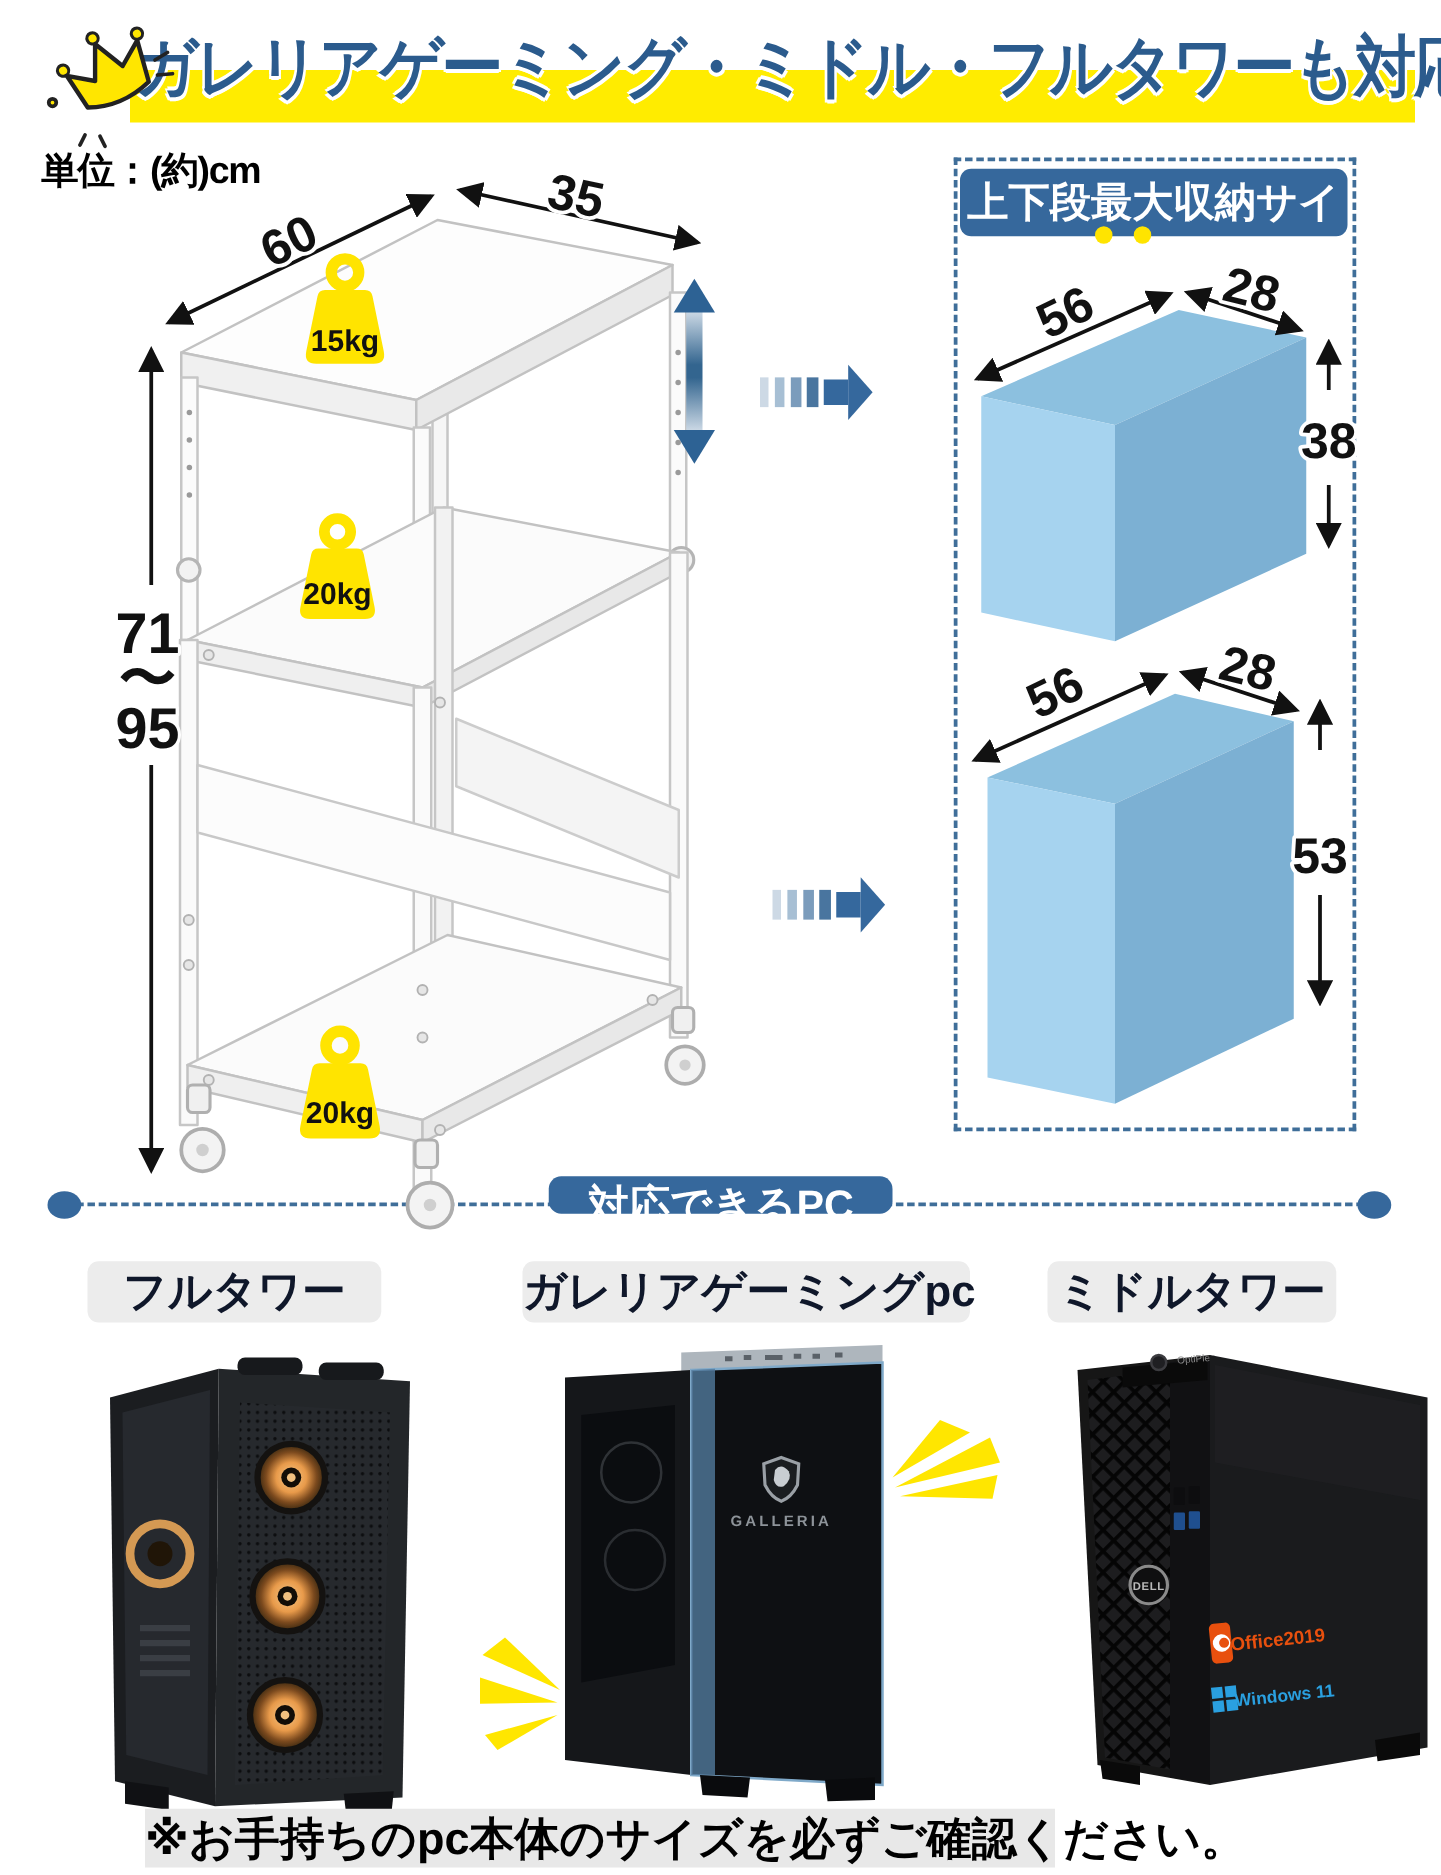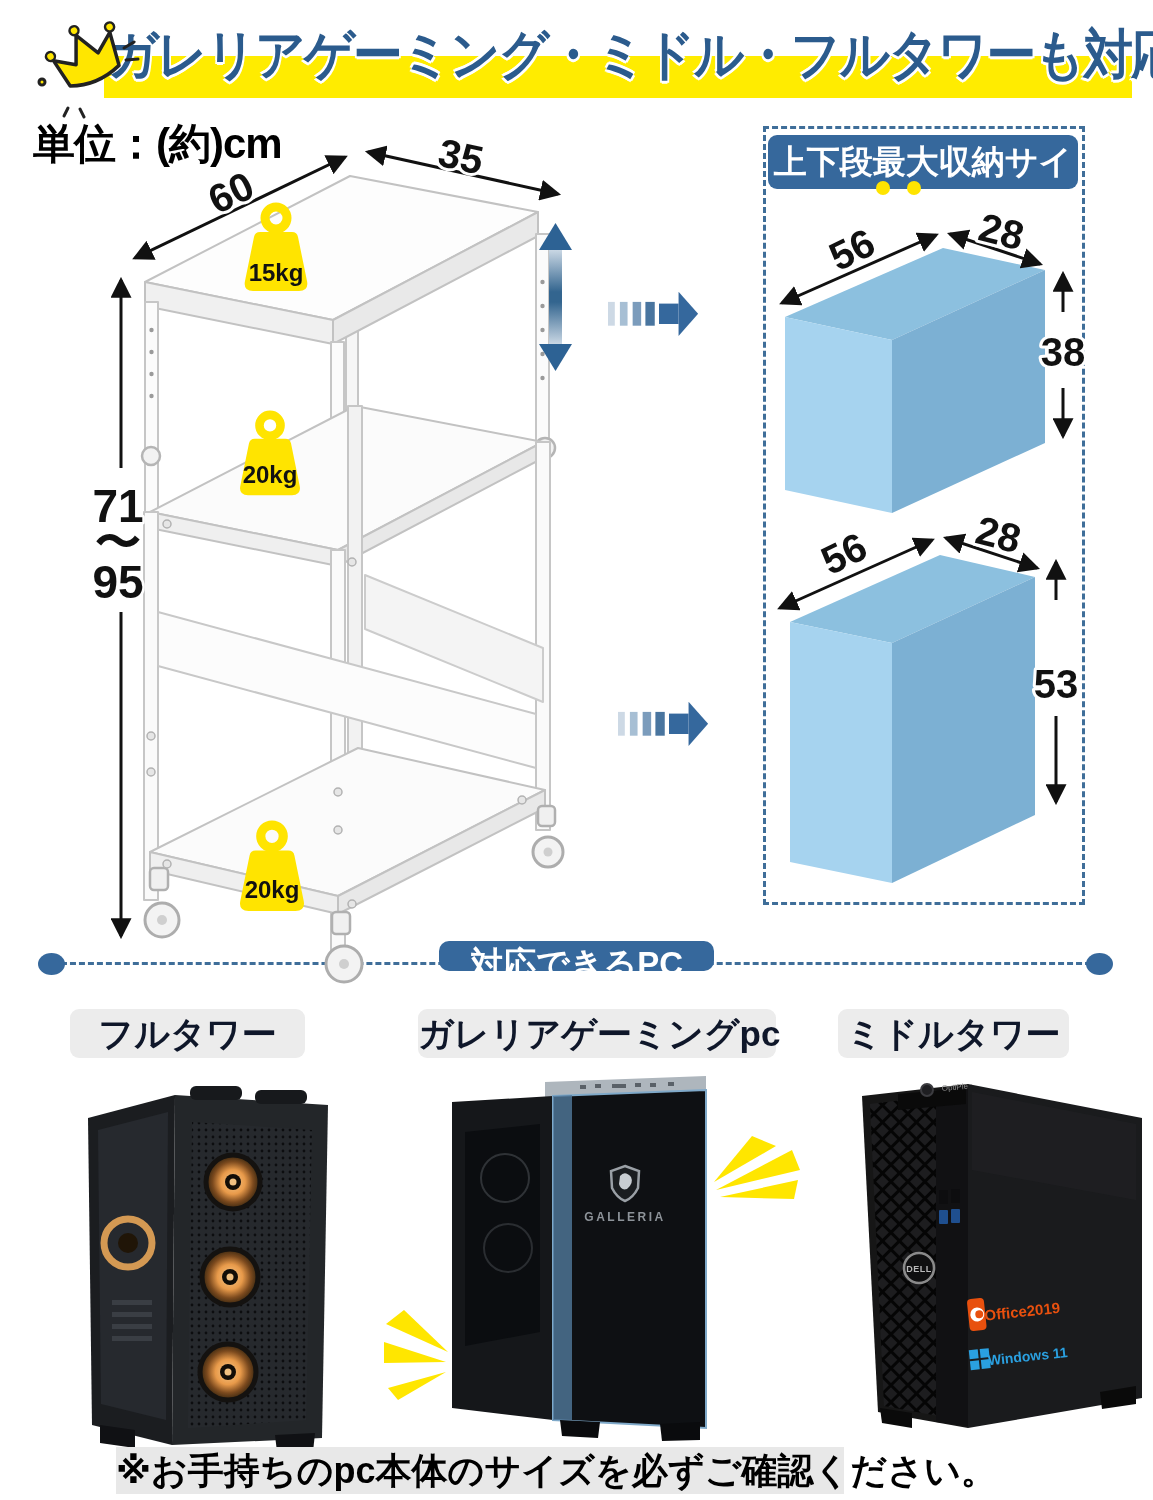--- a/index.html
+++ b/index.html
@@ -5,21 +5,21 @@
   html,body{margin:0;padding:0;background:#fff;}
   .page{position:relative;width:1153px;height:1500px;background:#fff;overflow:hidden;
         font-family:"Liberation Sans","DejaVu Sans",sans-serif;}
   .abs{position:absolute;}
   
   .header-band{left:104px;top:56px;width:1028px;height:42px;background:#ffec00;z-index:4;}
   .header-title{left:108px;top:12px;width:1045px;height:84px;line-height:84px;z-index:10;
     font-size:54px;font-weight:800;color:#2b5b8d;letter-spacing:-2px;white-space:nowrap;
     transform:scaleX(.92);transform-origin:left center;
     text-shadow:-2px -2px 0 #fff,2px -2px 0 #fff,-2px 2px 0 #fff,2px 2px 0 #fff,0 3px 0 #fff,0 -3px 0 #fff;}
-  .unit-label{left:33px;top:116px;font-size:42px;font-weight:700;color:#000;letter-spacing:-1px;z-index:10;}
+  .unit-label{left:33px;top:116px;font-size:30px;font-weight:700;color:#000;letter-spacing:-1px;z-index:10;}
   
   .storage-panel{left:763px;top:126px;width:322px;height:779px;border:3px dashed #3f6e99;box-sizing:border-box;z-index:3;}
   .panel-title{position:absolute;left:2px;top:6px;width:310px;height:54px;line-height:54px;background:#36689c;
     border-radius:9px;color:#fff;font-size:33px;font-weight:700;text-align:center;letter-spacing:0px;z-index:6;}
   .panel-dot{position:absolute;width:14px;height:14px;border-radius:50%;background:#ffe400;z-index:7;}
   
   .divider-line{left:52px;top:962px;width:1048px;border-top:3px dashed #3f6e99;z-index:3;}
   .divider-dot{top:953px;width:27px;height:22px;border-radius:50%;background:#36689c;z-index:4;}
   .divider-pill{left:439px;top:941px;width:275px;height:30px;line-height:46px;background:#36689c;border-radius:10px;
     color:#fff;font-size:33px;font-weight:700;text-align:center;z-index:10;}

